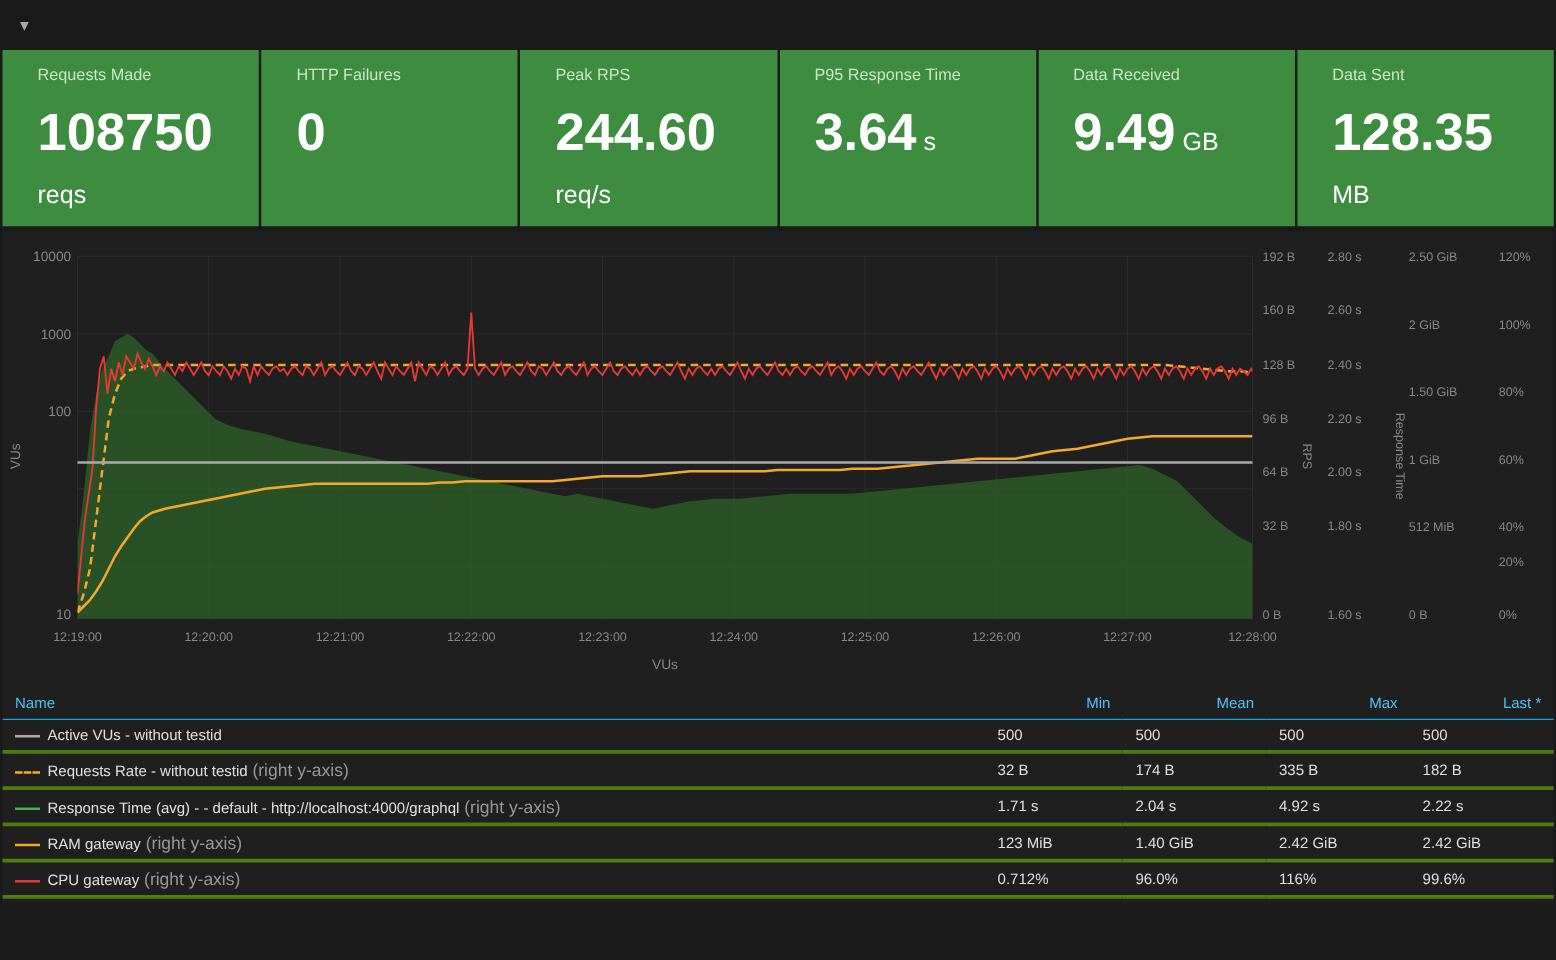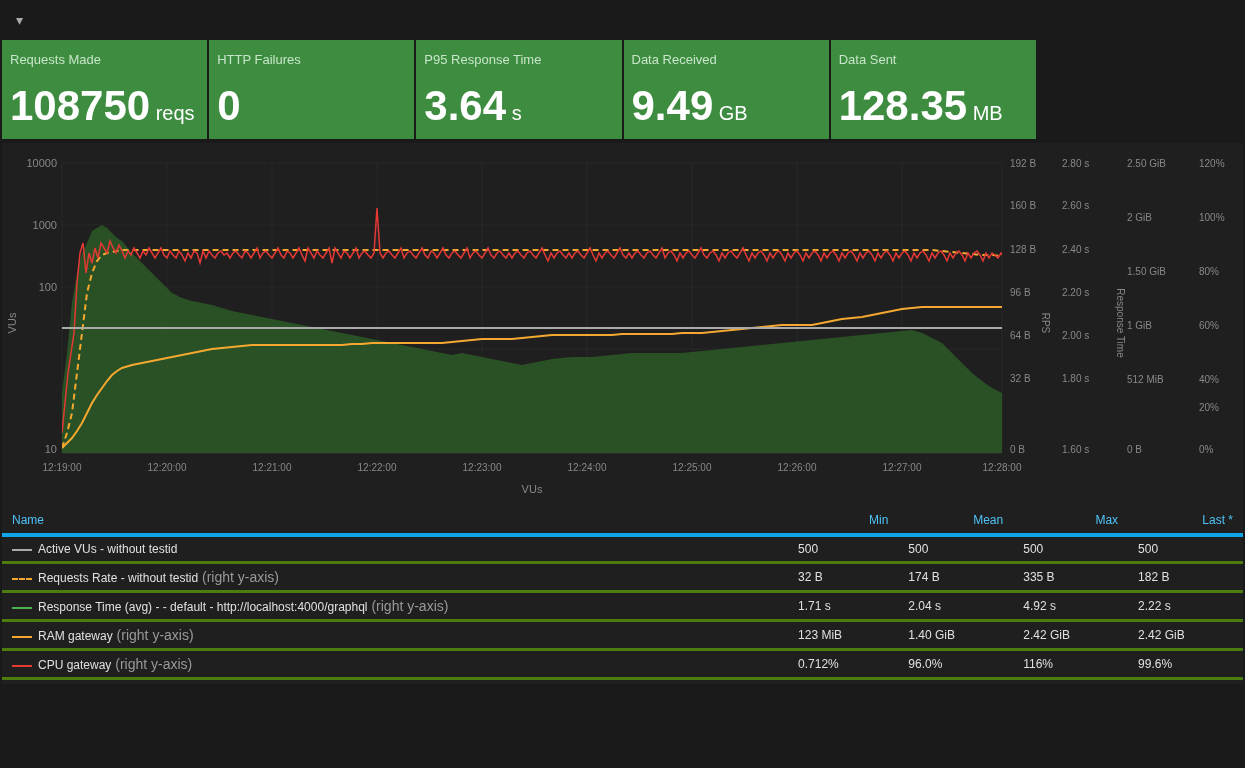--- a/index.html
+++ b/index.html
@@ -27,21 +27,21 @@
 
     
     .stat-cards {
       display: grid;
       grid-template-columns: repeat(6, 1fr);
       gap: 2px;
       padding: 0 2px 2px 2px;
     }
     .stat-card {
       background: #3d8c40;
-      padding: 12px 8px;
+      padding: 12px 28px;
     }
     .stat-card-label {
       font-size: 13px;
       color: #c8e6c9;
       margin-bottom: 18px;
     }
     .stat-card-value {
       font-size: 42px;
       font-weight: bold;
       color: #ffffff;
@@ -74,21 +74,21 @@
     .legend-table {
       width: 100%;
       border-collapse: collapse;
       font-size: 12px;
       margin-top: 4px;
     }
     .legend-table th {
       color: #4fc3f7;
       text-align: left;
       padding: 6px 10px;
-      border-bottom: 4px solid #0ea5e9;
+      border-bottom: 1px solid #0ea5e9;
       font-weight: normal;
     }
     .legend-table th.right {
       text-align: right;
     }
     .legend-table td {
       padding: 5px 10px;
       border-bottom: 3px solid #4d7c0f;
       color: #e0e0e0;
     }
@@ -109,20 +109,24 @@
 </div>
 
 <div class="stat-cards" id="stat-cards">
     <div class="stat-card">
     <div class="stat-card-label">Requests Made</div>
     <div class="stat-card-value">108750<span class="unit"> reqs</span></div>
   </div>
     <div class="stat-card">
     <div class="stat-card-label">HTTP Failures</div>
     <div class="stat-card-value">0<span class=""></span></div>
+  </div>
+    <div class="stat-card">
+    <div class="stat-card-label">Peak RPS</div>
+    <div class="stat-card-value">244.60<span class="unit"> req/s</span></div>
   </div>
     <div class="stat-card">
     <div class="stat-card-label">P95 Response Time</div>
     <div class="stat-card-value">3.64<span class="unit"> s</span></div>
   </div>
     <div class="stat-card">
     <div class="stat-card-label">Data Received</div>
     <div class="stat-card-value">9.49<span class="unit"> GB</span></div>
   </div>
     <div class="stat-card">

